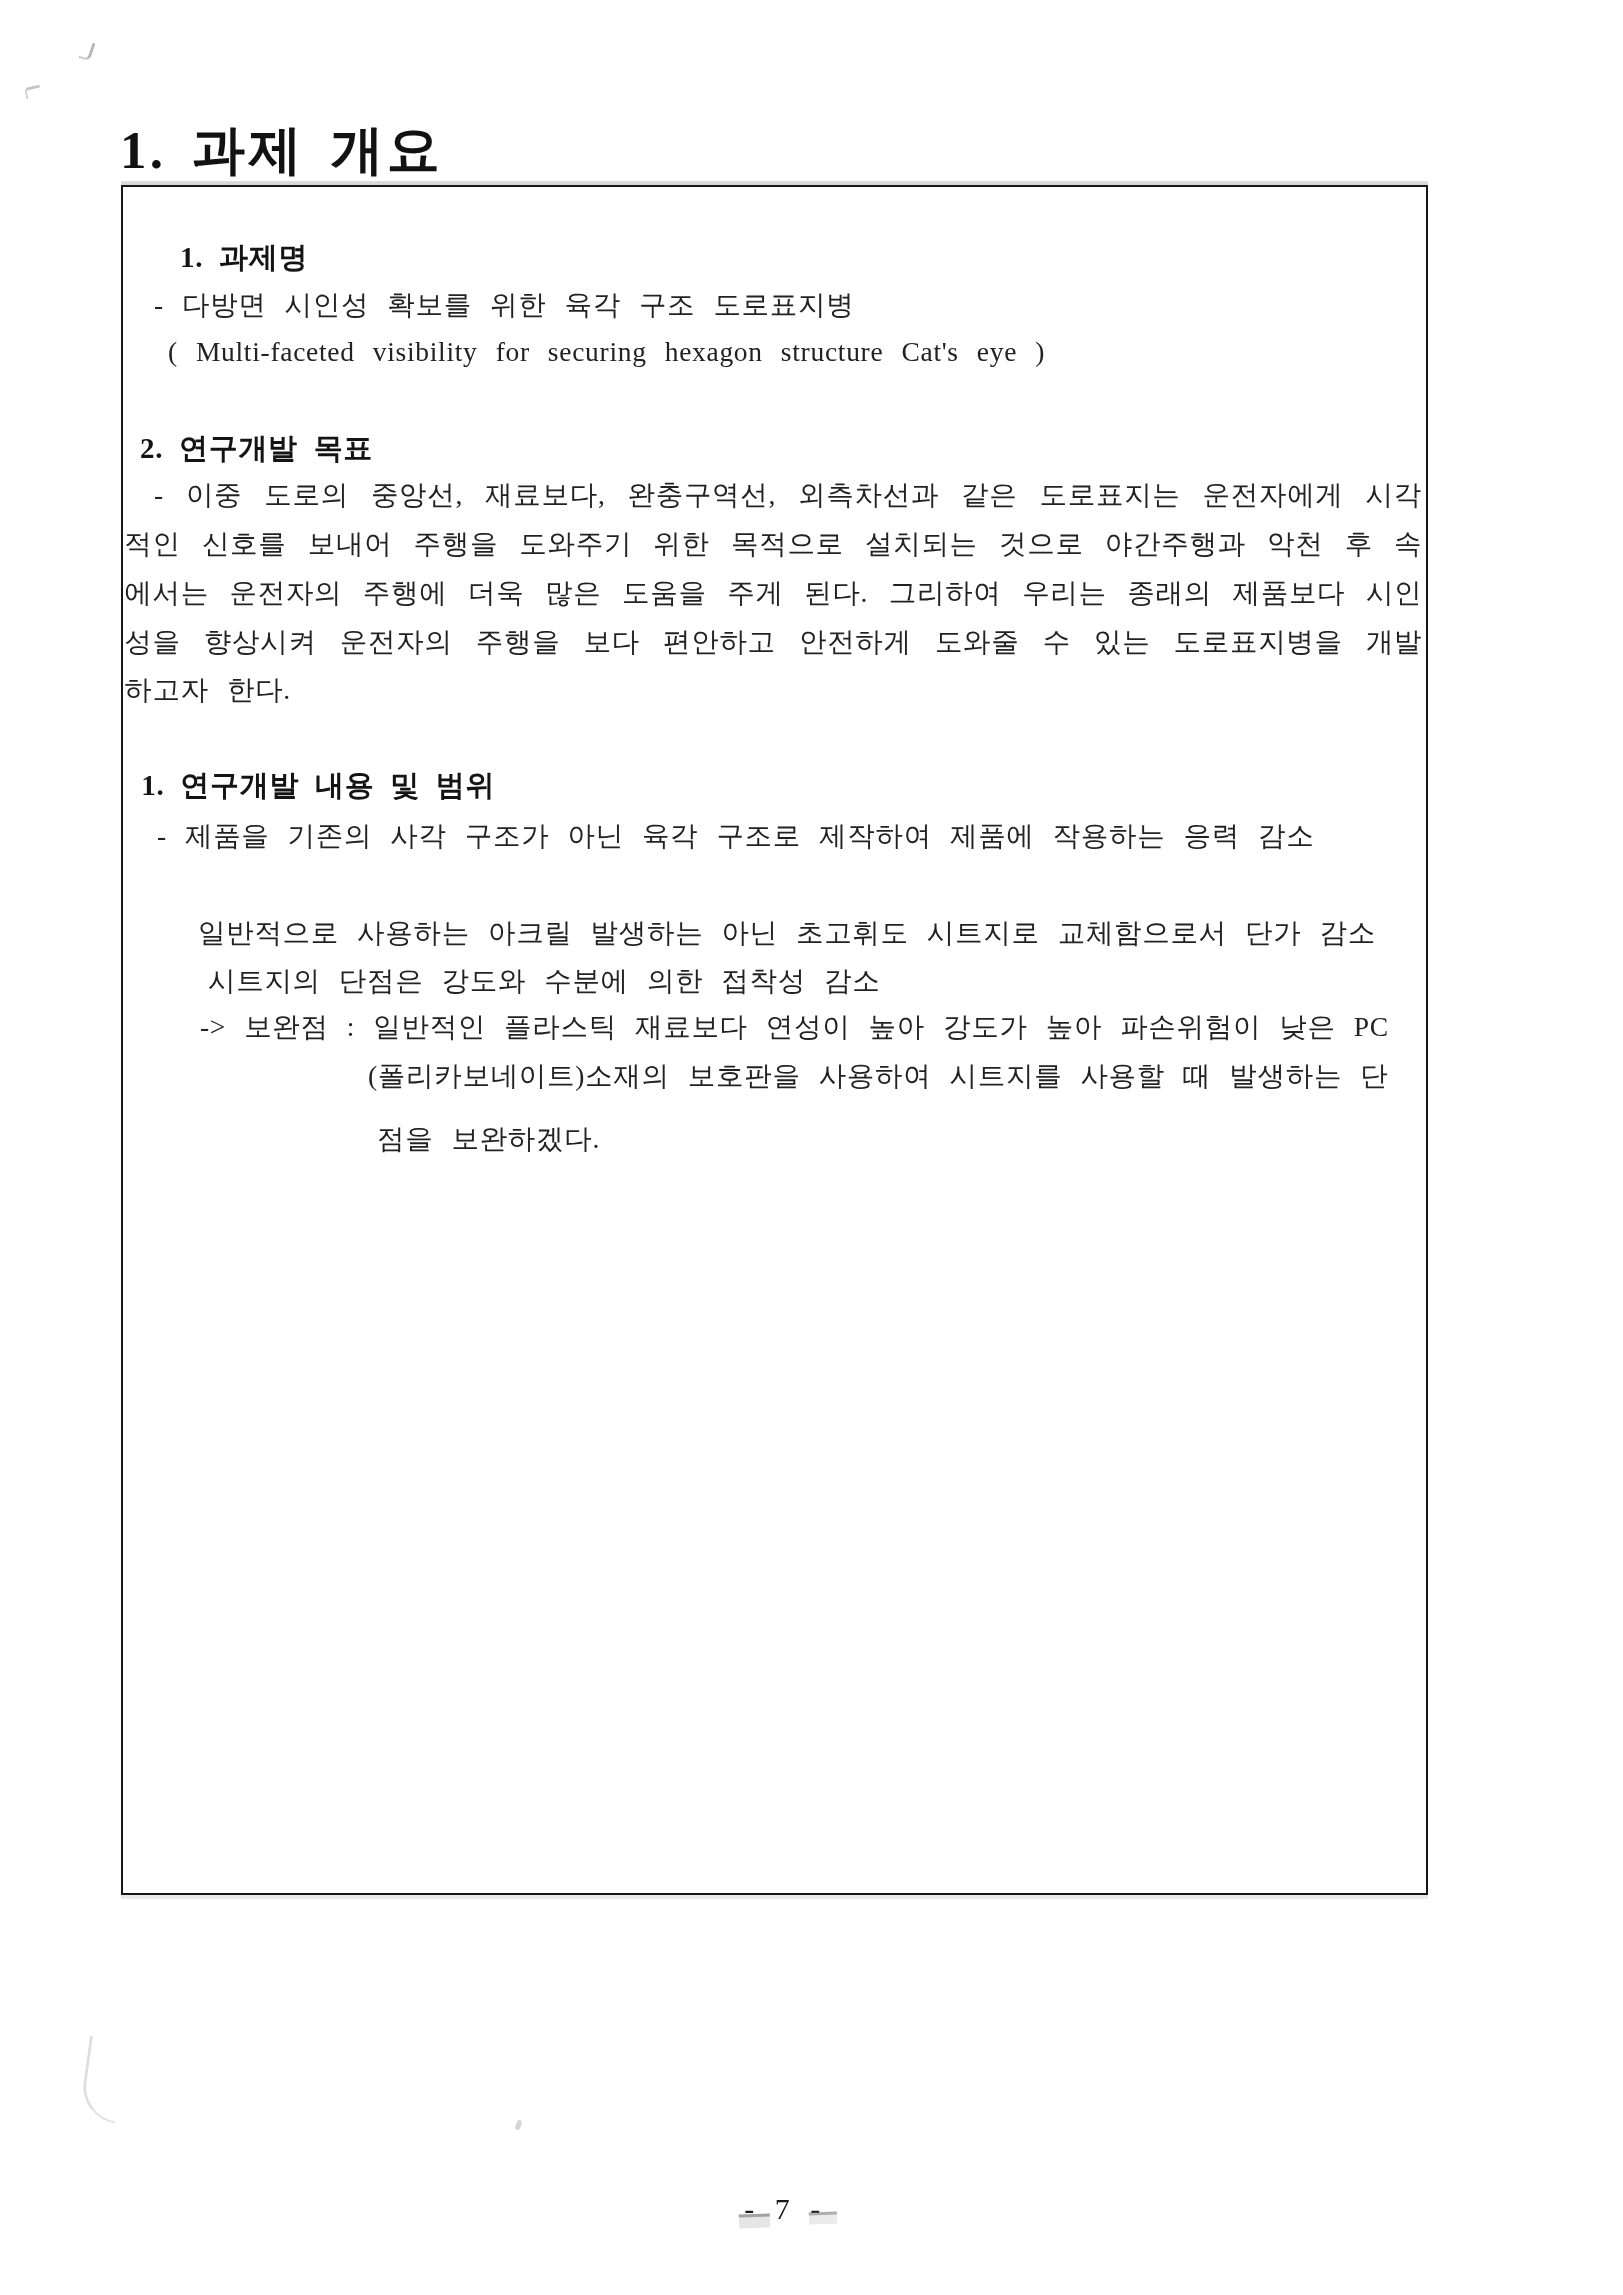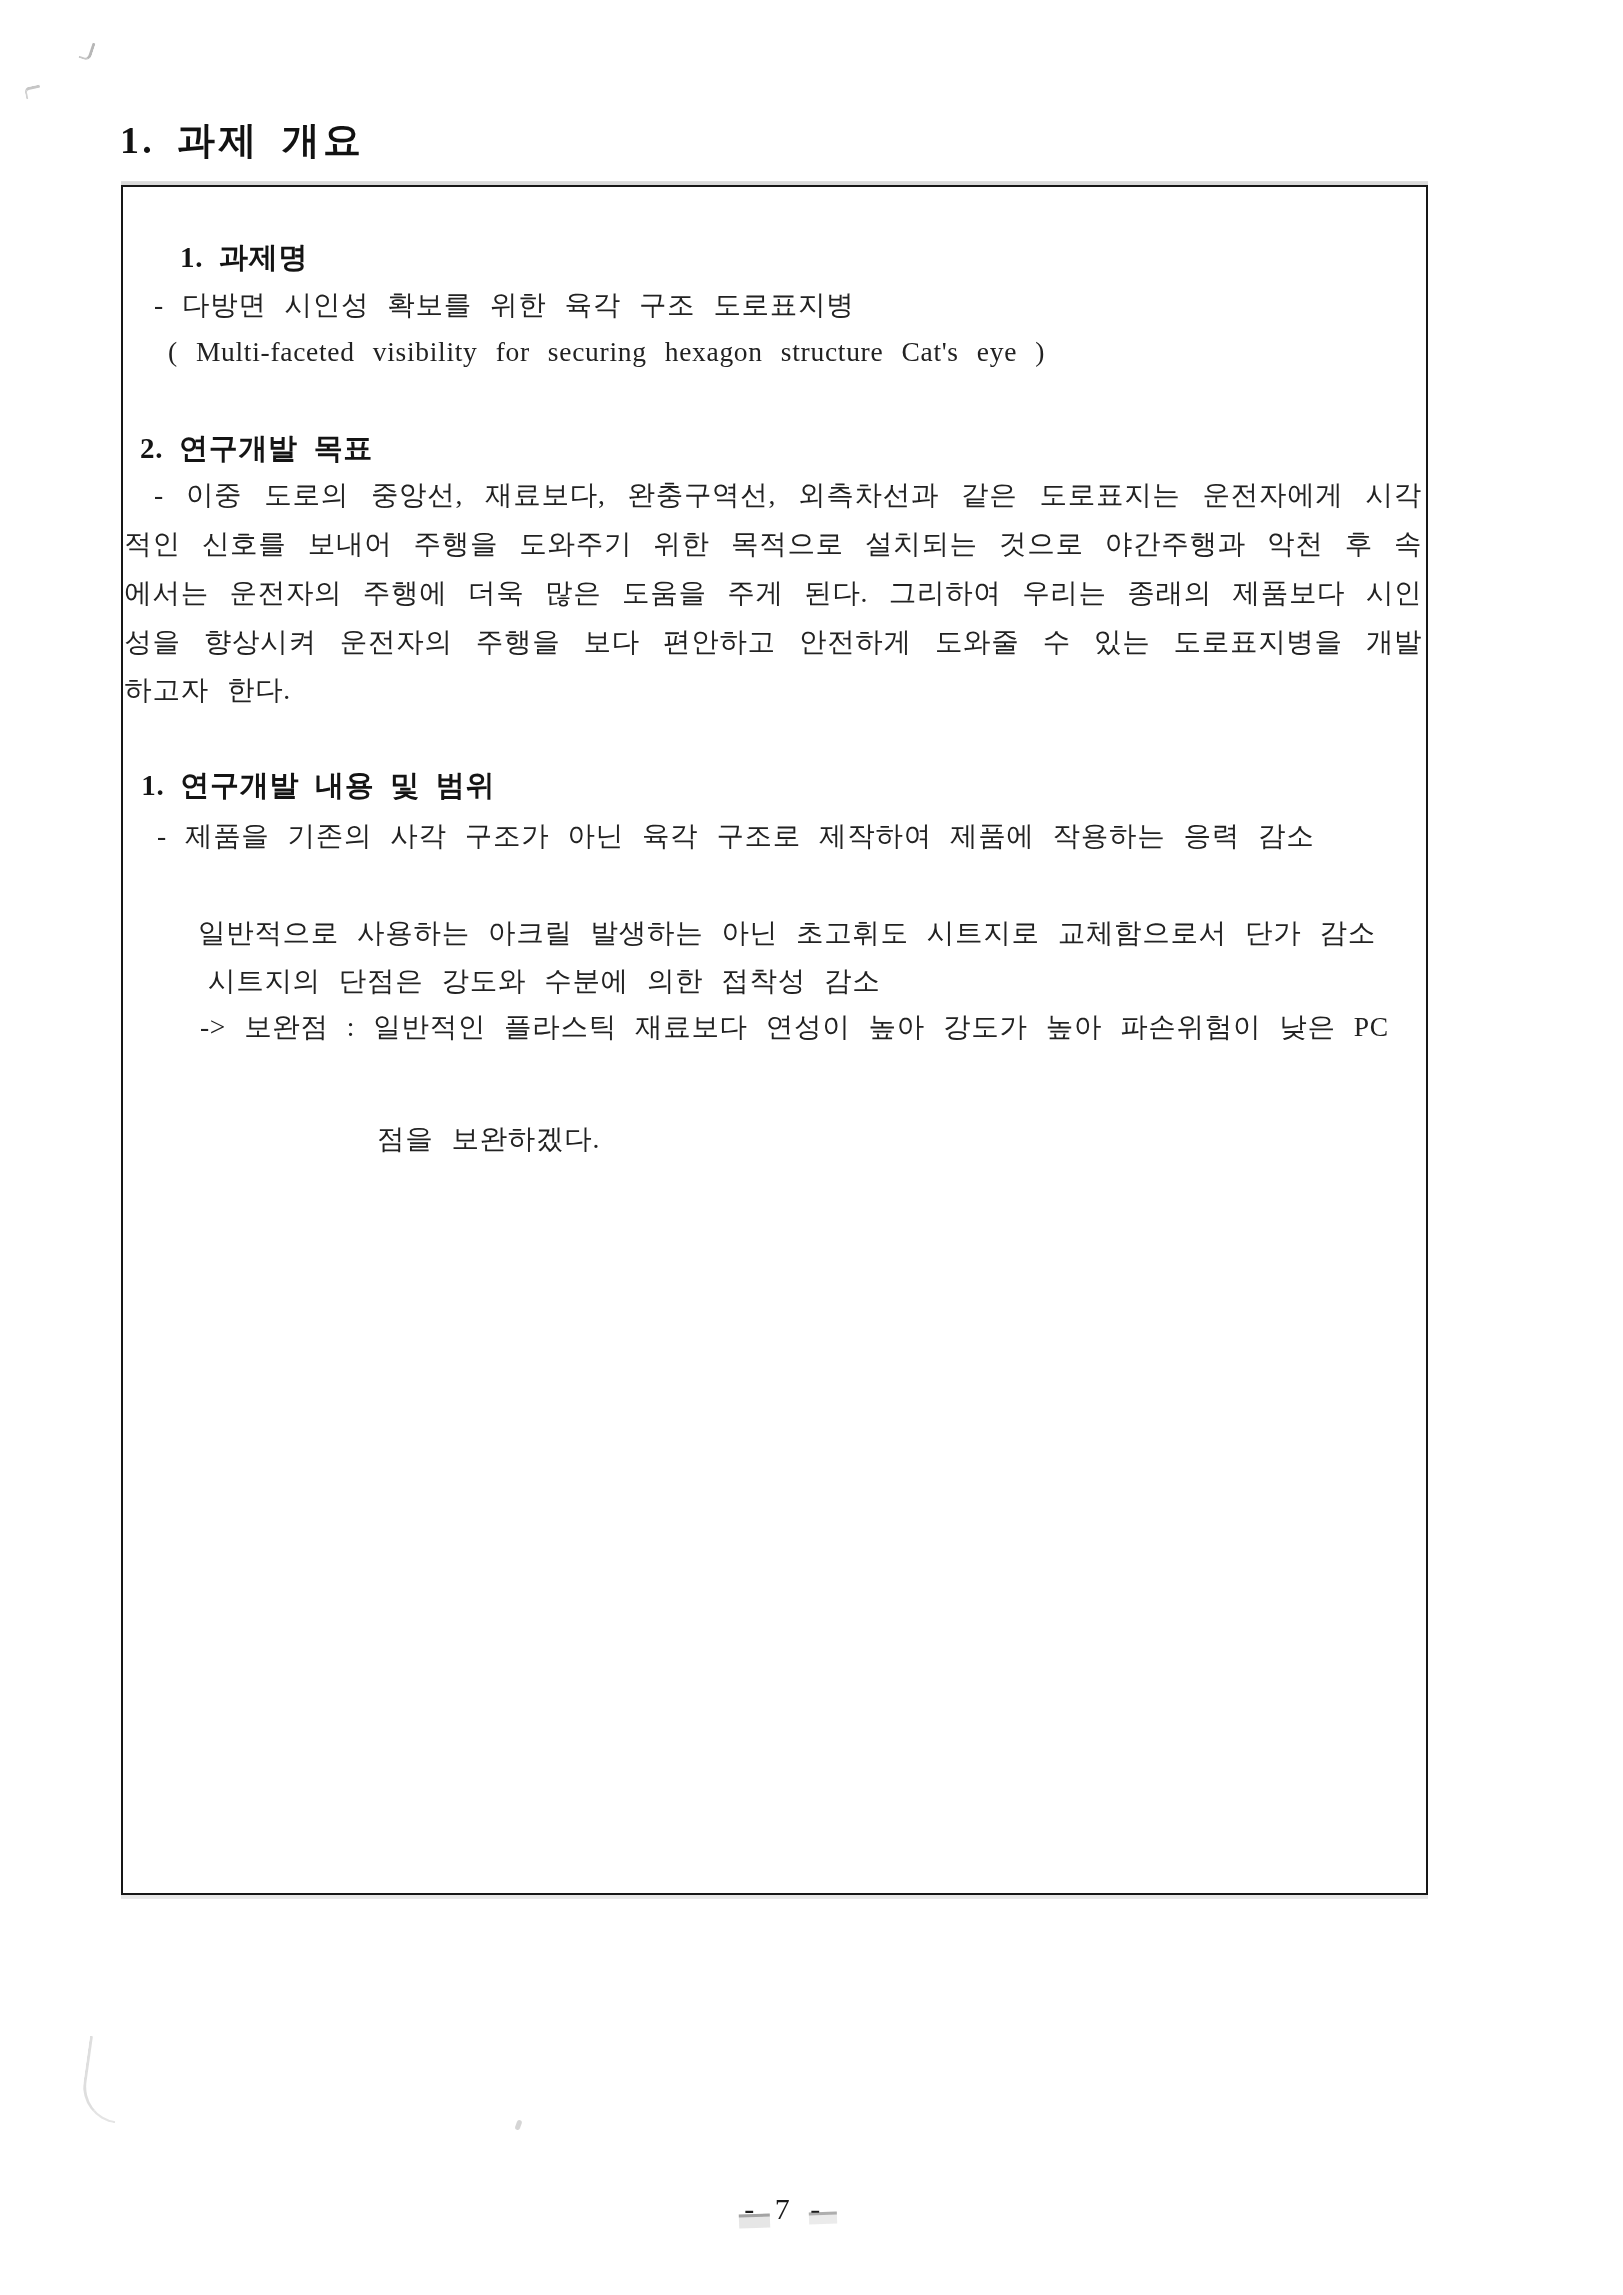--- a/index.html
+++ b/index.html
@@ -14,21 +14,21 @@
     overflow: hidden;
     font-family: "Liberation Serif", "DejaVu Serif", serif;
     color: #1f1f1f;
   }
 
   
   .page-title {
     position: absolute;
     left: 120px;
     top: 115px;
-    font-size: 38px;
+    font-size: 53px;
     font-weight: bold;
     letter-spacing: 3.3px;
     word-spacing: 9.2px;
     color: #121212;
     white-space: nowrap;
   }
 
   .overview-box {
     position: absolute;
     left: 121px;
@@ -159,20 +159,21 @@
   <div class="line just s2-l1">적인 신호를 보내어 주행을 도와주기 위한 목적으로 설치되는 것으로 야간주행과 악천 후 속</div>
   <div class="line just s2-l2">에서는 운전자의 주행에 더욱 많은 도움을 주게 된다. 그리하여 우리는 종래의 제품보다 시인</div>
   <div class="line just s2-l3">성을 향상시켜 운전자의 주행을 보다 편안하고 안전하게 도와줄 수 있는 도로표지병을 개발</div>
   <div class="line s2-l4">하고자 한다.</div>
 
   <div class="heading s3-heading">1. 연구개발 내용 및 범위</div>
   <div class="line s3-l0">- 제품을 기존의 사각 구조가 아닌 육각 구조로 제작하여 제품에 작용하는 응력 감소</div>
   <div class="line s3-l2">일반적으로 사용하는 아크릴 발생하는 아닌 초고휘도 시트지로 교체함으로서 단가 감소</div>
   <div class="line s3-l3">시트지의 단점은 강도와 수분에 의한 접착성 감소</div>
   <div class="line s3-l4">-&gt; 보완점 : 일반적인 플라스틱 재료보다 연성이 높아 강도가 높아 파손위험이 낮은 PC</div>
+  <div class="line s3-l5">(폴리카보네이트)소재의 보호판을 사용하여 시트지를 사용할 때 발생하는 단</div>
   <div class="line s3-l6">점을 보완하겠다.</div>
 </div>
 
 <div class="page-number">- 7 -</div>
 
 <div class="artifact a1"></div>
 <div class="artifact a2"></div>
 <div class="artifact a3"></div>
 <div class="artifact a4"></div>
 <div class="artifact smudge-left"></div>

